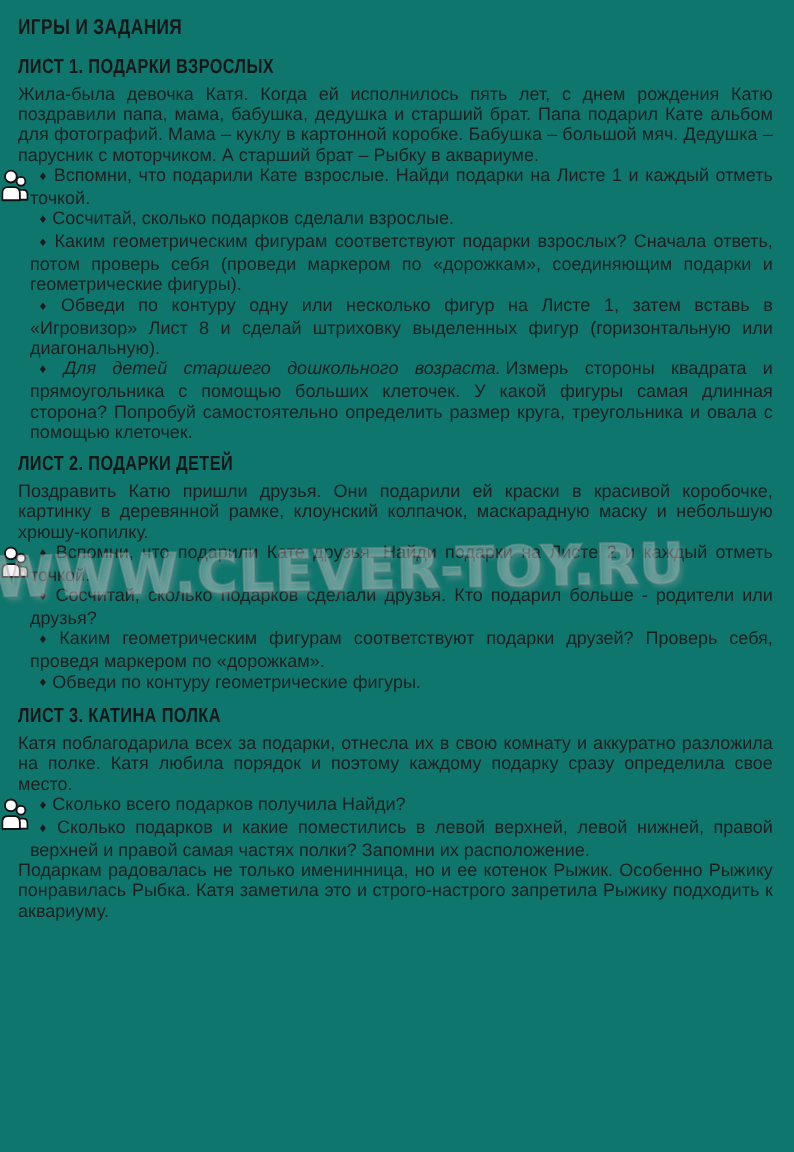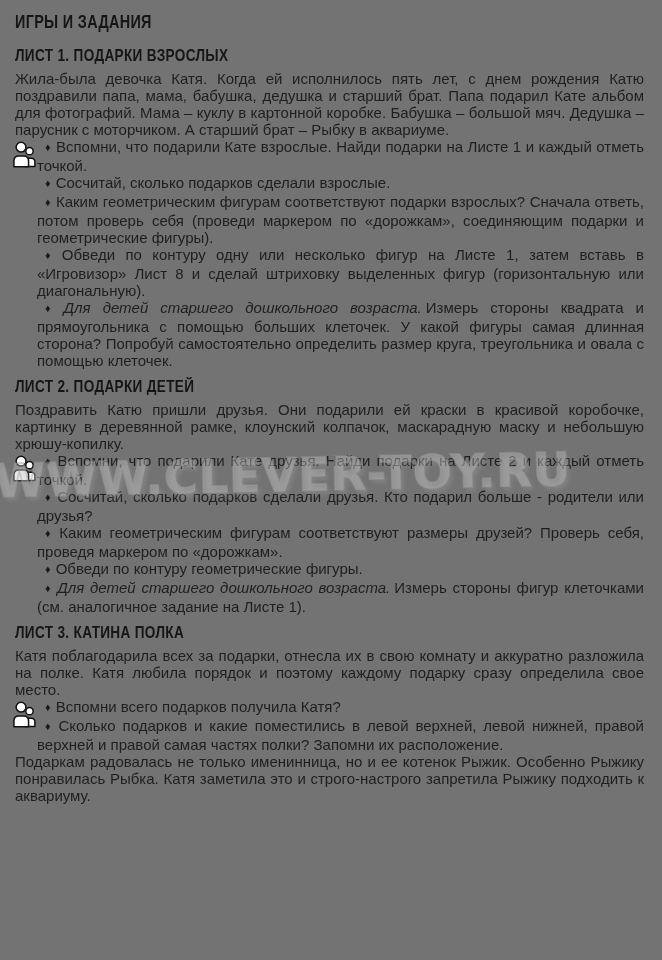--- a/index.html
+++ b/index.html
@@ -9,21 +9,21 @@
     overflow: hidden;
     font-family: "Liberation Sans", sans-serif;
     color: #1f1f1f;
     position: relative;
   }
   .page {
     position: relative;
     width: 662px; height: 960px;
     padding: 12px 18px 0 15px;
     box-sizing: border-box;
-    background: #737373;
+    background: #0f766e;
   }
   h1.doc-title {
     margin: 0 0 13px 0;
     font-size: 18px;
     font-weight: 700;
     color: #161616;
     letter-spacing: 0.4px;
     transform: scaleX(0.80);
     transform-origin: 0 50%;
     white-space: nowrap;
@@ -40,21 +40,21 @@
   }
   p {
     margin: 0;
     font-size: 15px;
     line-height: 17px;
     text-align: justify;
     hyphens: none;
   }
   .tasks {
     position: relative;
-    margin-left: 22px;
+    margin-left: 10px;
   }
   .task { text-indent: 8px; }
   .task .b {
     font-size: 11px;
     margin-right: 5px;
     position: relative;
     top: -1px;
     color: #1a1a1a;
   }
   .task i { }
@@ -120,34 +120,33 @@
 
   <section>
     <h2 class="sheet-heading">ЛИСТ 2. ПОДАРКИ ДЕТЕЙ</h2>
     <p class="intro">Поздравить Катю пришли друзья. Они подарили ей краски в красивой коробочке, картинку в деревянной рамке, клоунский колпачок, маскарадную маску и небольшую хрюшу-копилку.</p>
     <div class="tasks">
       <svg class="ppl">
           <use href="#ppl"></use>
         </svg>
       <p class="task"><span class="b">♦</span><i></i><span>Вспомни, что подарили Кате друзья. Найди подарки на Листе 2 и каждый отметь точкой.</span></p>
       <p class="task"><span class="b">♦</span><i></i><span>Сосчитай, сколько подарков сделали друзья. Кто подарил больше - родители или друзья?</span></p>
-      <p class="task"><span class="b">♦</span><i></i><span>Каким геометрическим фигурам соответствуют размеры друзей? Проверь себя, проведя маркером по «дорожкам».</span></p>
+      <p class="task"><span class="b">♦</span><i></i><span>Каким геометрическим фигурам соответствуют подарки друзей? Проверь себя, проведя маркером по «дорожкам».</span></p>
       <p class="task"><span class="b">♦</span><i></i><span>Обведи по контуру геометрические фигуры.</span></p>
-      <p class="task"><span class="b">♦</span><i>Для детей старшего дошкольного возраста.</i><span>Измерь стороны фигур клеточками (см. аналогичное задание на Листе 1).</span></p>
     </div>
   </section>
 
   <section>
     <h2 class="sheet-heading">ЛИСТ 3. КАТИНА ПОЛКА</h2>
     <p class="intro">Катя поблагодарила всех за подарки, отнесла их в свою комнату и аккуратно разложила на полке. Катя любила порядок и поэтому каждому подарку сразу определила свое место.</p>
     <div class="tasks">
       <svg class="ppl">
           <use href="#ppl"></use>
         </svg>
-      <p class="task"><span class="b">♦</span><i></i><span>Вспомни всего подарков получила Катя?</span></p>
+      <p class="task"><span class="b">♦</span><i></i><span>Сколько всего подарков получила Найди?</span></p>
       <p class="task"><span class="b">♦</span><i></i><span>Сколько подарков и какие поместились в левой верхней, левой нижней, правой верхней и правой самая частях полки? Запомни их расположение.</span></p>
     </div>
     <p class="outro">Подаркам радовалась не только именинница, но и ее котенок Рыжик. Особенно Рыжику понравилась Рыбка. Катя заметила это и строго-настрого запретила Рыжику подходить к аквариуму.</p>
 
   </section>
 
   <div class="watermark">WWW.CLEVER-TOY.RU</div>
 </div>
 
 </body></html>

